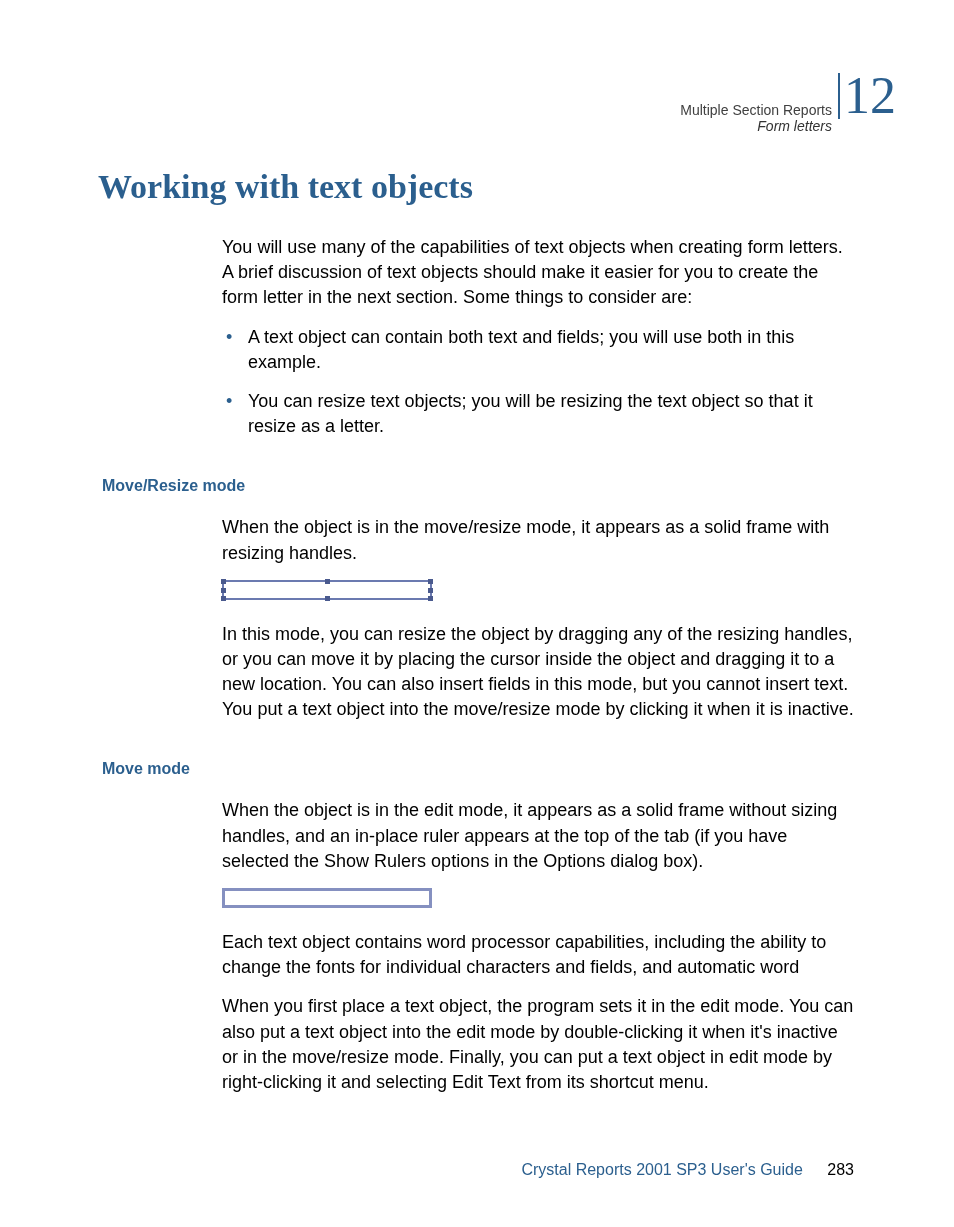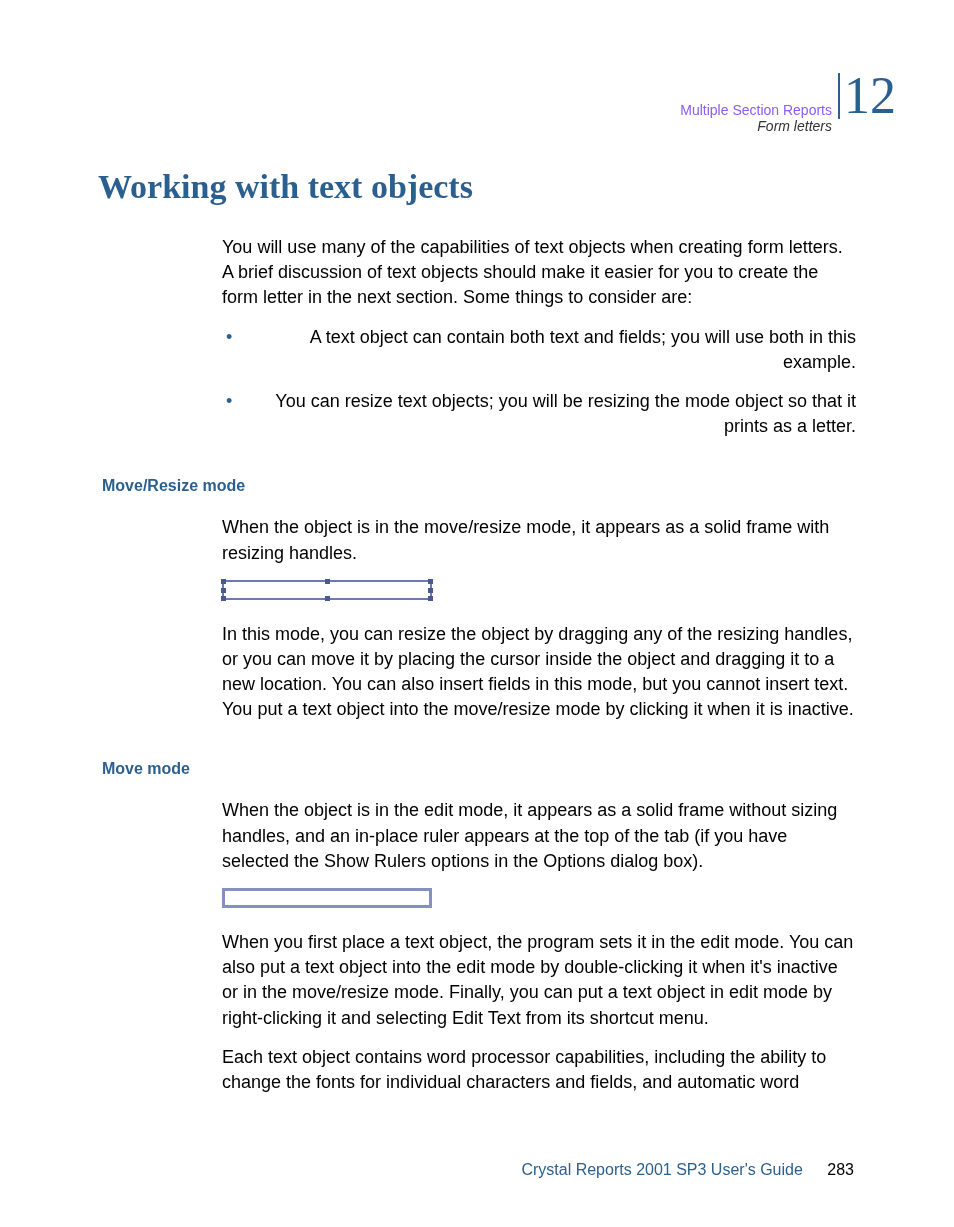--- a/index.html
+++ b/index.html
@@ -26,21 +26,21 @@
     }
     
     .header-text {
       display: inline-block;
       text-align: right;
       margin-right: 6px;
     }
     
     .header-line1 {
       font-size: 14px;
-      color: #8b5cf6;
+      color: #404040;
       display: block;
       margin-top: 44px;
     }
     
     .header-line2 {
       font-size: 14px;
       font-style: italic;
       color: #333;
       display: block;
     }
@@ -86,21 +86,20 @@
       font-size: 18px;
       color: #000;
       line-height: 1.4;
       margin-bottom: 14px;
     }
     
     .bullet-list {
       list-style: none;
       padding: 0;
       margin-bottom: 20px;
-      text-align: right;
     }
     
     .bullet-item {
       font-size: 18px;
       color: #000;
       line-height: 1.4;
       padding-left: 26px;
       position: relative;
       margin-bottom: 14px;
     }
@@ -184,21 +183,21 @@
   <span class="chapter-number">12</span>
 </div>
 
 <h1 class="main-heading">Working with text objects</h1>
 
 <div class="content">
   <p class="body-text">You will use many of the capabilities of text objects when creating form letters. A brief discussion of text objects should make it easier for you to create the form letter in the next section. Some things to consider are:</p>
 
   <ul class="bullet-list">
     <li class="bullet-item">A text object can contain both text and fields; you will use both in this example.</li>
-    <li class="bullet-item">You can resize text objects; you will be resizing the mode object so that it prints as a letter.</li>
+    <li class="bullet-item">You can resize text objects; you will be resizing the text object so that it resize as a letter.</li>
   </ul>
 
   <h2 class="subheading">Move/Resize mode</h2>
 
   <p class="body-text">When the object is in the move/resize mode, it appears as a solid frame with resizing handles.</p>
 
   <div class="frame-resize">
     <div class="handle tl"></div>
     <div class="handle tc"></div>
     <div class="handle tr"></div>
@@ -210,21 +209,21 @@
   </div>
 
   <p class="body-text">In this mode, you can resize the object by dragging any of the resizing handles, or you can move it by placing the cursor inside the object and dragging it to a new location. You can also insert fields in this mode, but you cannot insert text. You put a text object into the move/resize mode by clicking it when it is inactive.</p>
 
   <h2 class="subheading">Move mode</h2>
 
   <p class="body-text">When the object is in the edit mode, it appears as a solid frame without sizing handles, and an in-place ruler appears at the top of the tab (if you have selected the Show Rulers options in the Options dialog box).</p>
 
   <div class="frame-edit"></div>
 
+  <p class="body-text">Each text object contains word processor capabilities, including the ability to change the fonts for individual characters and fields, and automatic word</p>
+
   <p class="body-text">When you first place a text object, the program sets it in the edit mode. You can also put a text object into the edit mode by double-clicking it when it's inactive or in the move/resize mode. Finally, you can put a text object in edit mode by right-clicking it and selecting Edit Text from its shortcut menu.</p>
-
-  <p class="body-text">Each text object contains word processor capabilities, including the ability to change the fonts for individual characters and fields, and automatic word</p>
 </div>
 
 <div class="footer">
   <span class="footer-title">Crystal Reports 2001 SP3 User's Guide</span>
   <span class="footer-page">283</span>
 </div>
 
 </body></html>

